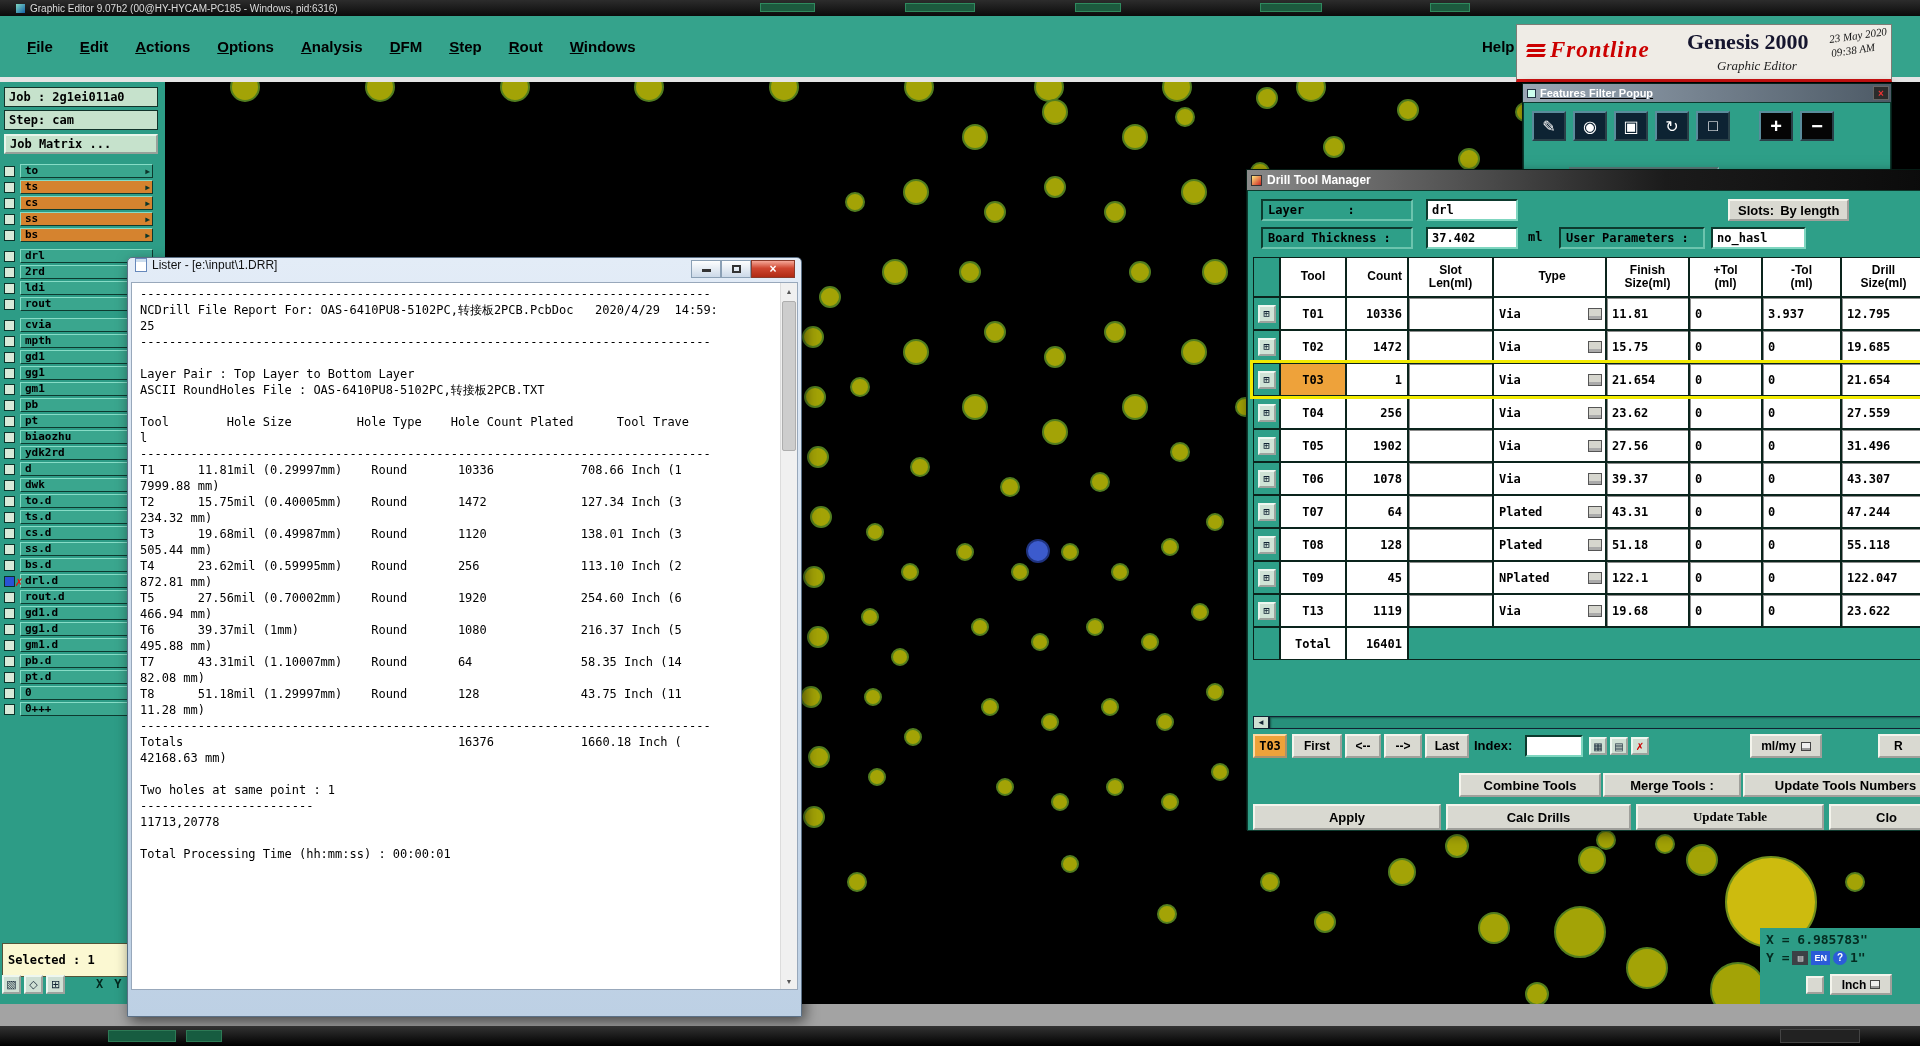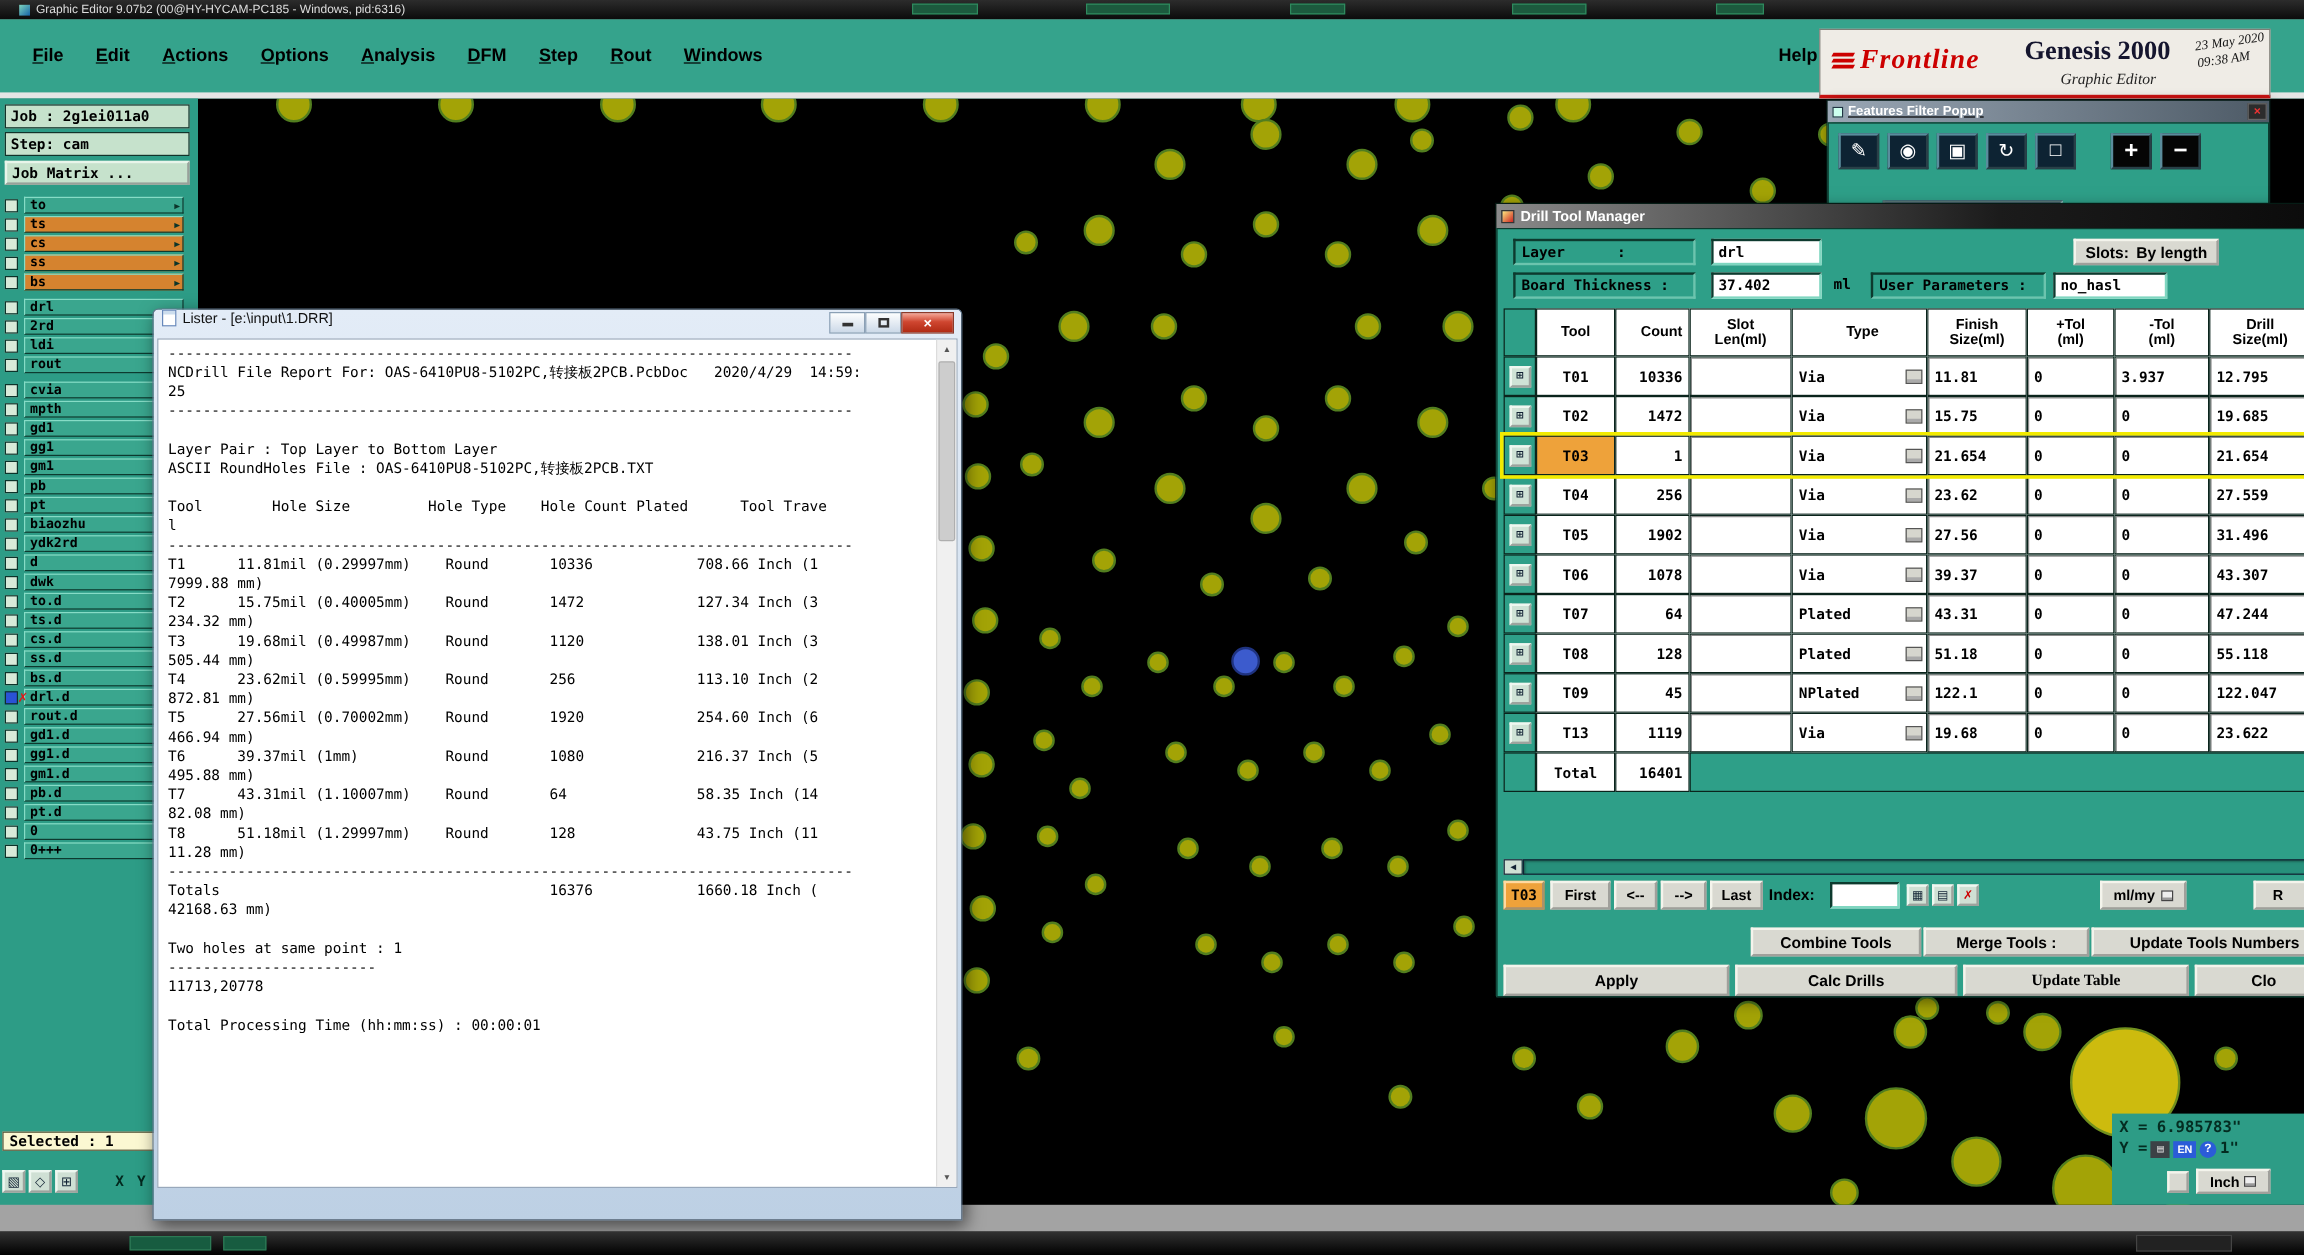--- a/index.html
+++ b/index.html
@@ -46,21 +46,21 @@
 .layer-arrow{position:absolute;right:2px;top:1px;font-size:8px;color:#0c352a;}
 .layer-gap{height:5px;}
 
 
 #canvas{position:absolute;left:165px;top:82px;width:1755px;height:922px;background:#000;overflow:hidden;z-index:1;}
 .hole{position:absolute;border-radius:50%;background:#a3a306;border:2px solid #527e1f;}
 .hole.b{background:#cdbb0e;border-color:#70901e;}
 .hole.blue{background:#3c5bcd;border-color:#1f3380;}
 
 
-#selected-box{position:absolute;left:2px;top:943px;width:155px;height:16px;background:#fbf8d2;border:1px solid #55553a;font:bold 12px "DejaVu Sans Mono",monospace;display:flex;align-items:center;padding-left:5px;z-index:3;color:#000;}
+#selected-box{position:absolute;left:2px;top:943px;width:155px;height:34px;background:#fbf8d2;border:1px solid #55553a;font:bold 12px "DejaVu Sans Mono",monospace;display:flex;align-items:center;padding-left:5px;z-index:3;color:#000;}
 #mini-toolbar{position:absolute;left:2px;top:973px;width:162px;height:22px;z-index:3;display:flex;align-items:center;gap:3px;}
 .mini-btn{width:19px;height:19px;background:#cfe0d4;border:2px outset #eef7f0;font-size:11px;display:flex;align-items:center;justify-content:center;color:#123;}
 .axis{font:bold 12px "DejaVu Sans Mono",monospace;color:#03281e;}
 #axis-x{margin-left:28px;} #axis-y{margin-left:8px;}
 
 
 #status-yellow{position:absolute;left:165px;top:1004px;width:1755px;height:22px;background:#fbf7cf;border-top:1px solid #333;display:flex;align-items:center;z-index:2;}
 #status-yellow span{margin-left:635px;font:bold 12px "DejaVu Sans Mono",monospace;color:#000;}
 #coord-panel{position:absolute;left:1760px;top:928px;width:160px;height:76px;background:#2d9c86;z-index:3;padding:4px 0 0 6px;}
 .coord-line{font:bold 13px "DejaVu Sans Mono",monospace;color:#042c21;}

